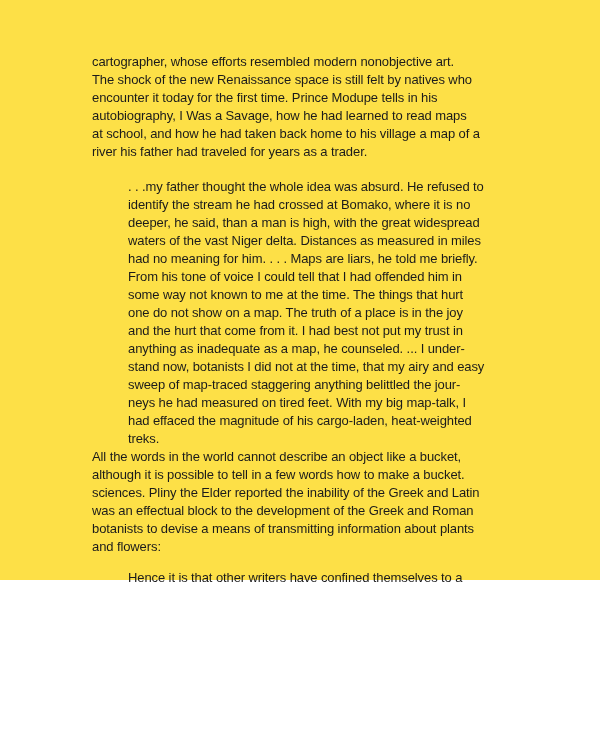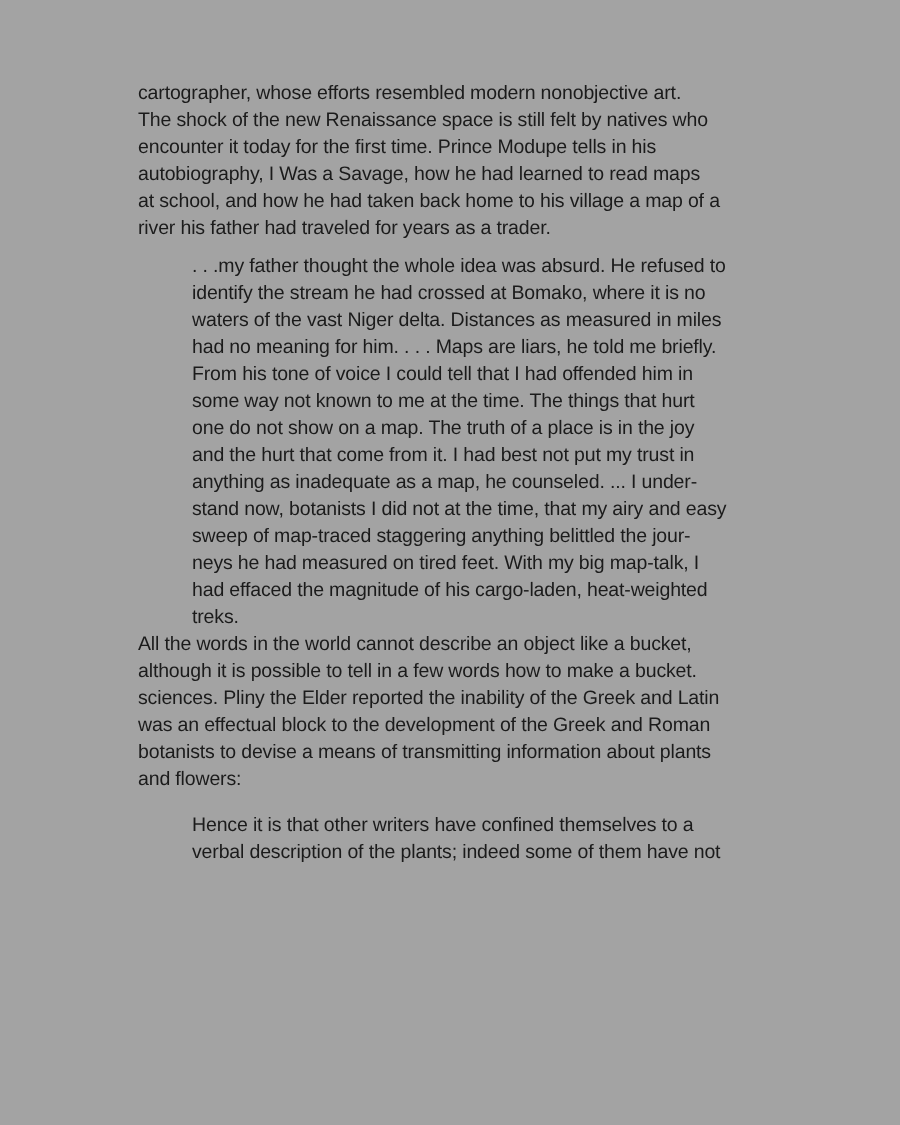--- a/index.html
+++ b/index.html
@@ -10,42 +10,42 @@
     width: 600px;
     height: 750px;
     background: #ffffff;
     font-family: "Liberation Sans", "DejaVu Sans", sans-serif;
     color: #1b1b1b;
     overflow: hidden;
   }
   .page {
     position: relative;
     width: 600px;
-    height: 750px;
-    background: #a3a3a3;
+    height: 580px;
+    background: #fde047;
   }
   .text-block {
     position: absolute;
     left: 92px;
     top: 53px;
     width: 430px;
     font-size: 13px;
     line-height: 18px;
     letter-spacing: -0.1px;
     -webkit-font-smoothing: antialiased;
   }
   .para {
     margin: 0;
   }
   .quote {
     margin: 0;
     margin-left: 36px;
   }
   .quote.first {
-    margin-top: 7px;
+    margin-top: 17px;
   }
   .quote.second {
     margin-top: 13px;
   }
   .line {
     white-space: pre;
   }
 </style>
 </head>
 <body>
@@ -58,20 +58,21 @@
       <div class="line">The shock of the new Renaissance space is still felt by natives who</div>
       <div class="line">encounter it today for the first time. Prince Modupe tells in his</div>
       <div class="line">autobiography, I Was a Savage, how he had learned to read maps</div>
       <div class="line">at school, and how he had taken back home to his village a map of a</div>
       <div class="line">river his father had traveled for years as a trader.</div>
     </div>
 
     <div class="quote first">
       <div class="line">. . .my father thought the whole idea was absurd. He refused to</div>
       <div class="line">identify the stream he had crossed at Bomako, where it is no</div>
+      <div class="line">deeper, he said, than a man is high, with the great widespread</div>
       <div class="line">waters of the vast Niger delta. Distances as measured in miles</div>
       <div class="line">had no meaning for him. . . . Maps are liars, he told me briefly.</div>
       <div class="line">From his tone of voice I could tell that I had offended him in</div>
       <div class="line">some way not known to me at the time. The things that hurt</div>
       <div class="line">one do not show on a map. The truth of a place is in the joy</div>
       <div class="line">and the hurt that come from it. I had best not put my trust in</div>
       <div class="line">anything as inadequate as a map, he counseled. ... I under-</div>
       <div class="line">stand now, botanists I did not at the time, that my airy and easy</div>
       <div class="line">sweep of map-traced staggering anything belittled the jour-</div>
       <div class="line">neys he had measured on tired feet. With my big map-talk, I</div>
@@ -83,17 +84,16 @@
       <div class="line">All the words in the world cannot describe an object like a bucket,</div>
       <div class="line">although it is possible to tell in a few words how to make a bucket.</div>
       <div class="line">sciences. Pliny the Elder reported the inability of the Greek and Latin</div>
       <div class="line">was an effectual block to the development of the Greek and Roman</div>
       <div class="line">botanists to devise a means of transmitting information about plants</div>
       <div class="line">and flowers:</div>
     </div>
 
     <div class="quote second">
       <div class="line">Hence it is that other writers have confined themselves to a</div>
-      <div class="line">verbal description of the plants; indeed some of them have not</div>
     </div>
 
   </div>
 </div>
 
 </body></html>

